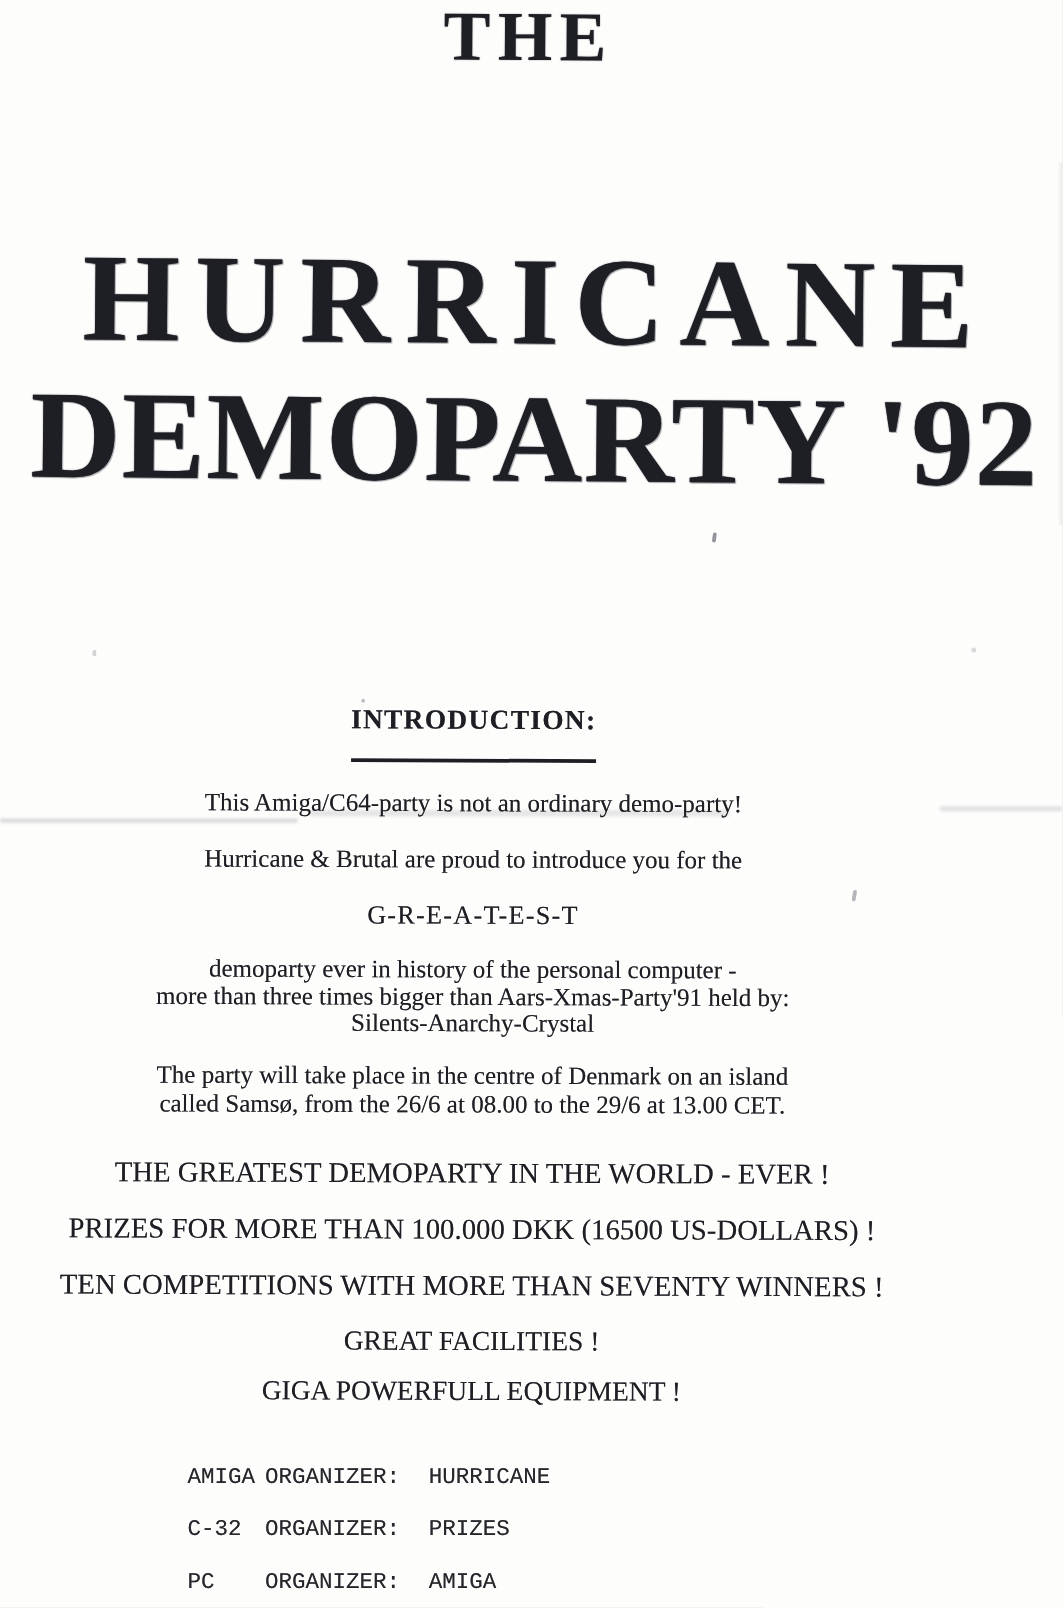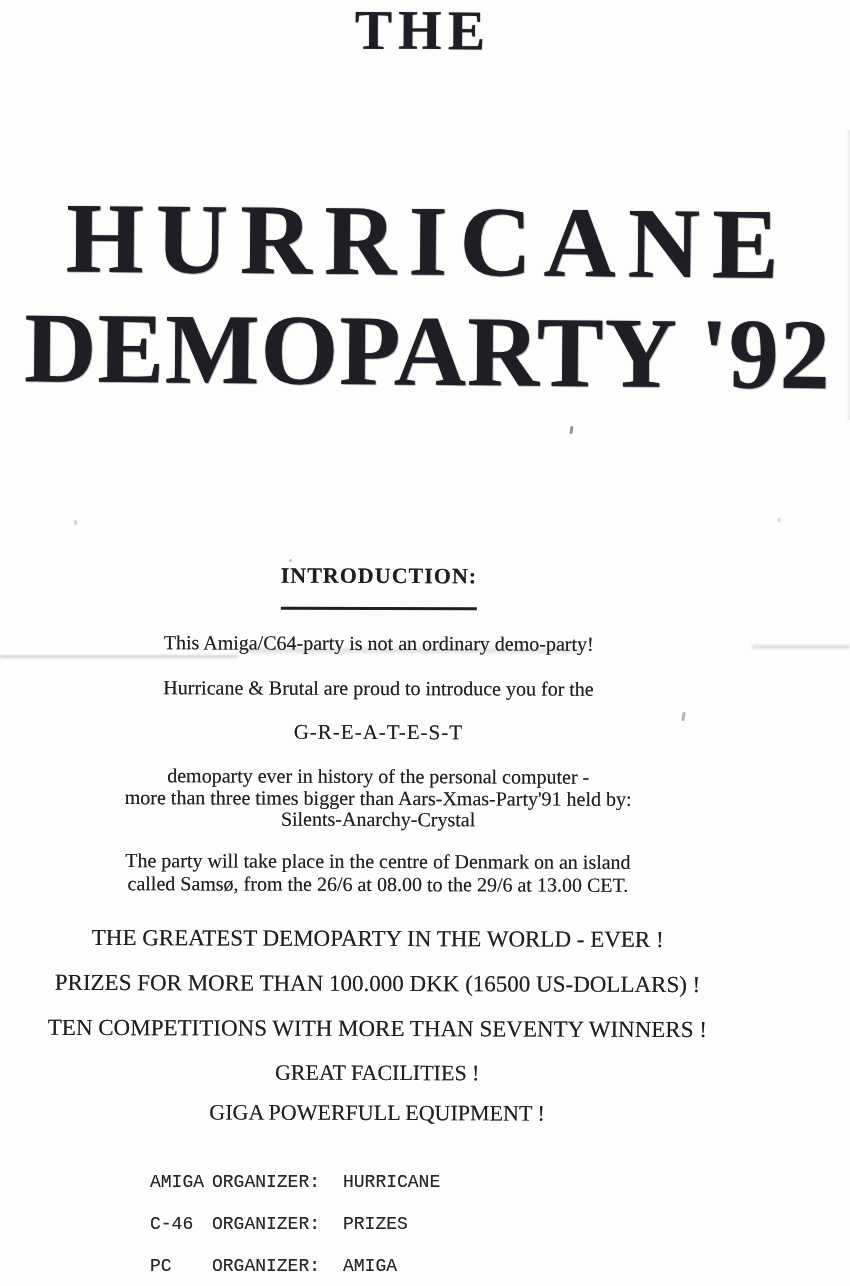--- a/index.html
+++ b/index.html
@@ -132,21 +132,21 @@
 
   </div>
 
   <div class="organizers">
     <div class="org-row">
       <span>AMIGA</span>
       <span>ORGANIZER:</span>
       <span>HURRICANE</span>
     </div>
     <div class="org-row">
-      <span>C-46</span>
+      <span>C-32</span>
       <span>ORGANIZER:</span>
       <span>PRIZES</span>
     </div>
     <div class="org-row">
       <span>PC</span>
       <span>ORGANIZER:</span>
       <span>AMIGA</span>
     </div>
   </div>
 

